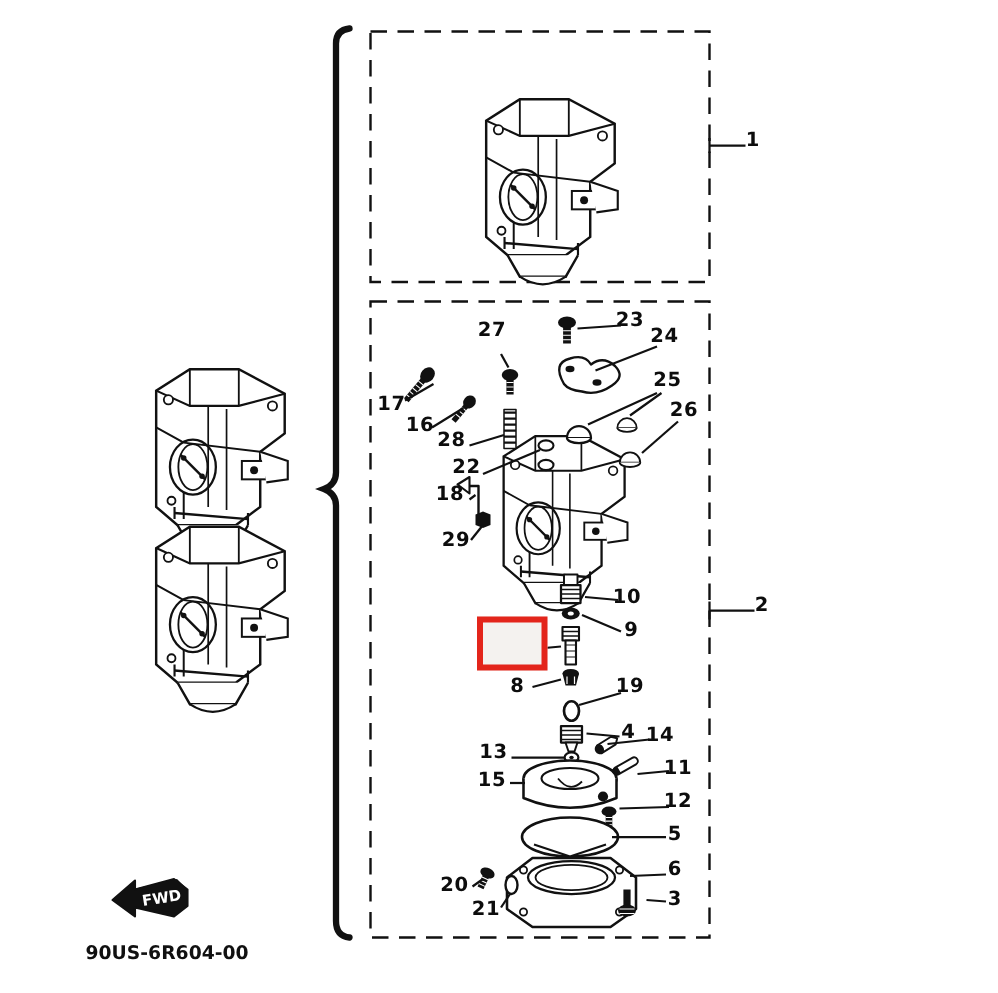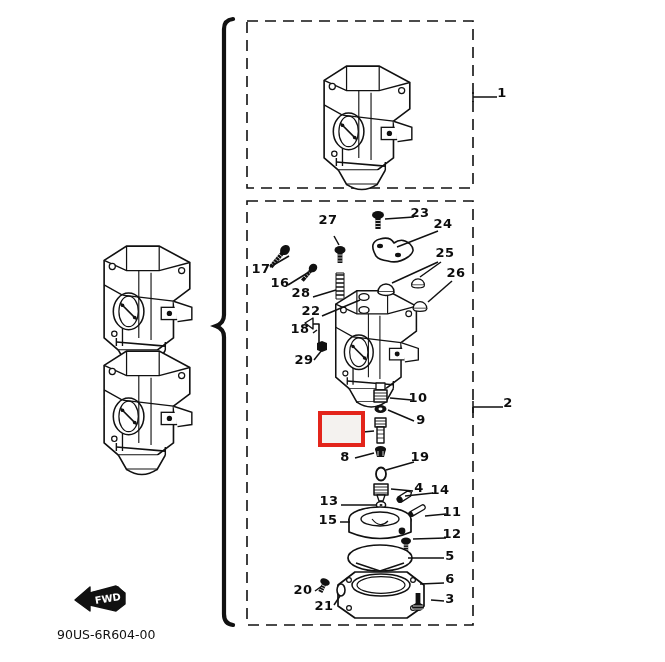--- a/index.html
+++ b/index.html
@@ -2,21 +2,21 @@
 <html><head>
 <meta charset="utf-8">
 <style>
   html,body{margin:0;padding:0;background:#fff;}
   body{width:665px;height:662px;position:relative;overflow:hidden;
        font-family:"DejaVu Sans",sans-serif;}
   #stage{position:absolute;inset:0;width:665px;height:662px;}
   svg.layer{position:absolute;left:0;top:0;width:665px;height:662px;overflow:visible;}
   .callout-num{font-family:"DejaVu Sans",sans-serif;font-size:13px;font-weight:700;
                fill:#0d0d0d;letter-spacing:0.5px;}
-  .partno{position:absolute;left:57px;top:627px;font-size:12.5px;font-weight:400;
+  .partno{position:absolute;left:57px;top:627px;font-size:12.5px;font-weight:700;
           color:#101010;font-family:"DejaVu Sans",sans-serif;white-space:nowrap;}
   #hl{position:absolute;left:318px;top:411px;width:47px;height:36px;
       border:4px solid #e3251b;background:#f4f2ef;box-sizing:border-box;}
 </style>
 </head>
 <body>
 
 <div id="stage">
 
   <svg class="layer" viewBox="0 0 665 662">

